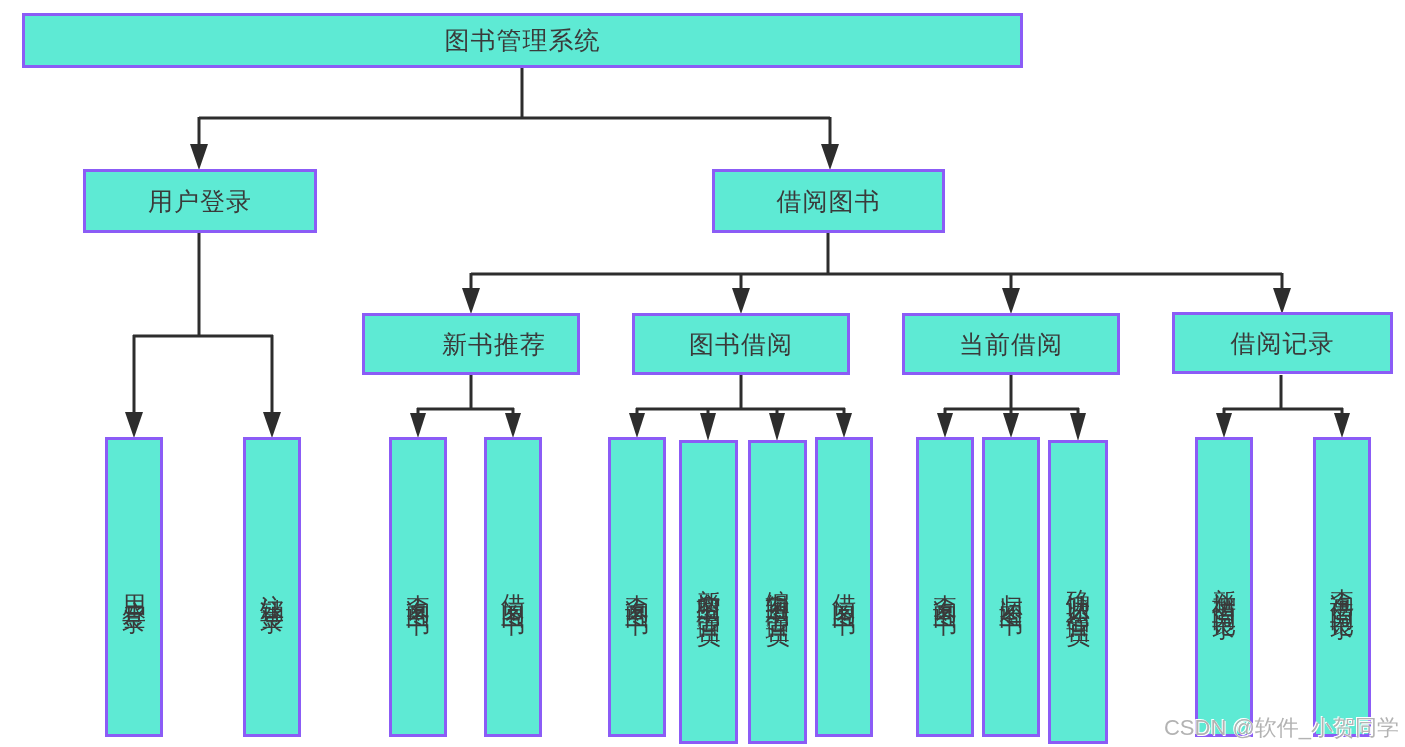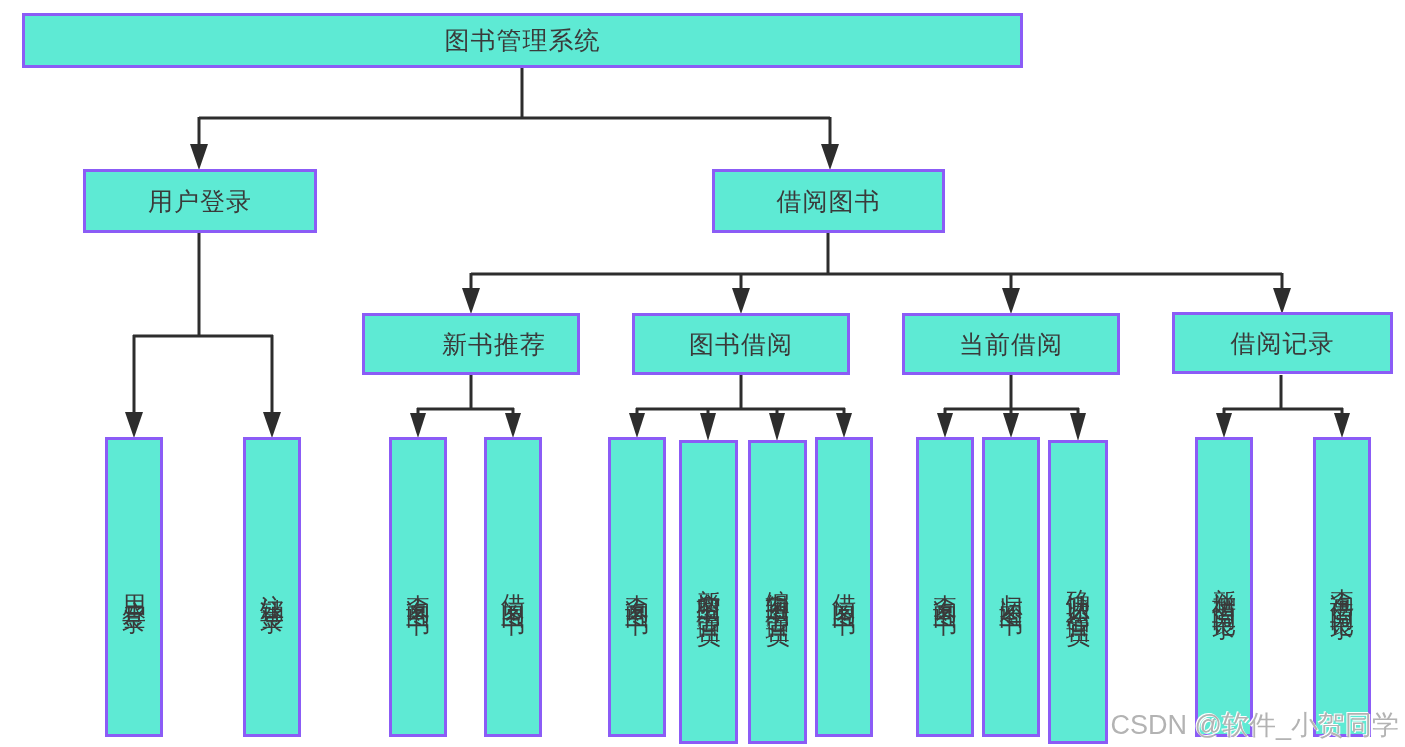--- a/index.html
+++ b/index.html
@@ -48,21 +48,21 @@
     white-space: nowrap;
   }
   .vnode.dense .vlabel {
     letter-spacing: 5px;
   }
   #watermark {
     position: absolute;
     right: 6px;
     bottom: 4px;
     z-index: 3;
-    font-size: 27px;
+    font-size: 22px;
     color: #b3b3b3;
     text-shadow: 1px 1px 0 #ffffff, -1px -1px 0 #ffffff;
     white-space: nowrap;
   }
 </style>
 </head>
 <body>
 
 <div id="stage">
 

